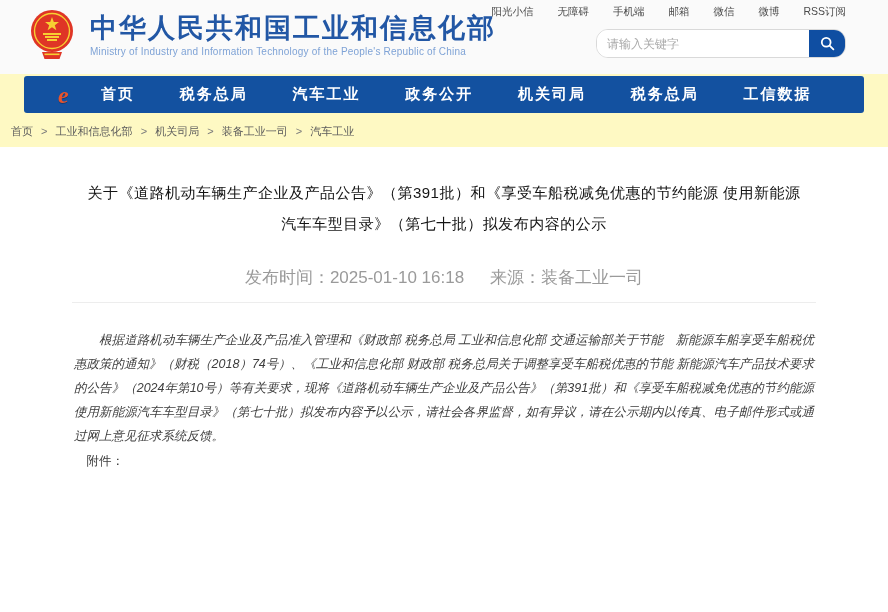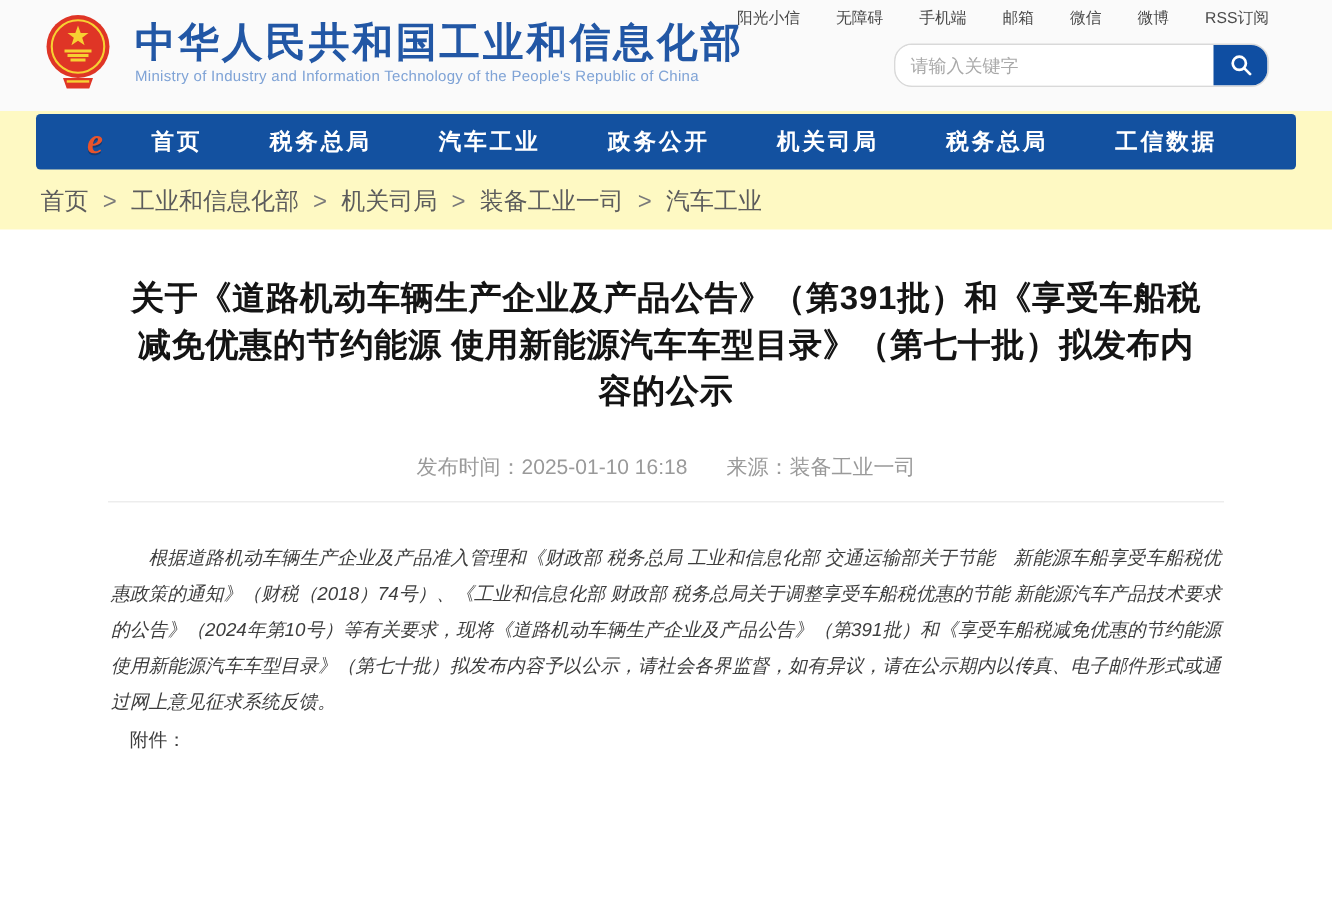--- a/index.html
+++ b/index.html
@@ -33,30 +33,30 @@
   
   .nav {
     margin: 2px 24px 0; height: 37px; background: #1351a0; border-radius: 3px;
     display: flex; align-items: center; padding: 0 30px 0 34px;
   }
   .nav-logo { font-family: "Liberation Serif", "DejaVu Serif", serif; font-style: italic; font-weight: bold;
     font-size: 24px; color: #e8542c; line-height: 1; margin-right: 10px; text-shadow: 0 1px 0 rgba(0,0,0,.25); }
   .nav-items { flex: 1; display: flex; justify-content: space-around; align-items: center; }
   .nav-items a { color: #fff; font-size: 15px; font-weight: bold; letter-spacing: 2px; text-decoration: none; cursor: pointer; white-space: nowrap; }
   
-  .breadcrumb { padding: 11px 0 0 27px; font-size: 16px; color: #5c5c5c; }
+  .breadcrumb { padding: 11px 0 0 11px; font-size: 11px; color: #5c5c5c; }
   .breadcrumb a { color: #5c5c5c; text-decoration: none; cursor: pointer; }
   .breadcrumb .sep { margin: 0 5px; color: #7a7a7a; }
   
   .article { background: #fff; margin-top: 8px; padding: 30px 74px 0; min-height: 470px; }
   .article-title {
     max-width: 716px; margin: 0 auto; text-align: center;
-    font-size: 22px; font-weight: bold; color: #141414; line-height: 31px; letter-spacing: .5px;
+    font-size: 15px; font-weight: normal; color: #141414; line-height: 31px; letter-spacing: .5px;
   }
-  .article-meta { margin-top: 27px; text-align: center; font-size: 14px; color: #9a9a9a; }
+  .article-meta { margin-top: 27px; text-align: center; font-size: 17px; color: #9a9a9a; }
   .article-meta .gap { display: inline-block; width: 26px; }
   .meta-divider { border: none; border-top: 1px solid #ededed; margin: 13px -2px 0; }
   .article-body { margin-top: 25px; font-size: 12.5px; color: #3d3d3d; }
   .article-body p { text-indent: 2em; line-height: 24px; text-align: justify; font-style: italic; }
   .attachments { margin-top: 1px; }
   .attachments-label { text-indent: 1em; font-size: 12.5px; color: #3d3d3d; line-height: 25px; }
 </style>
 </head>
 <body>
 

